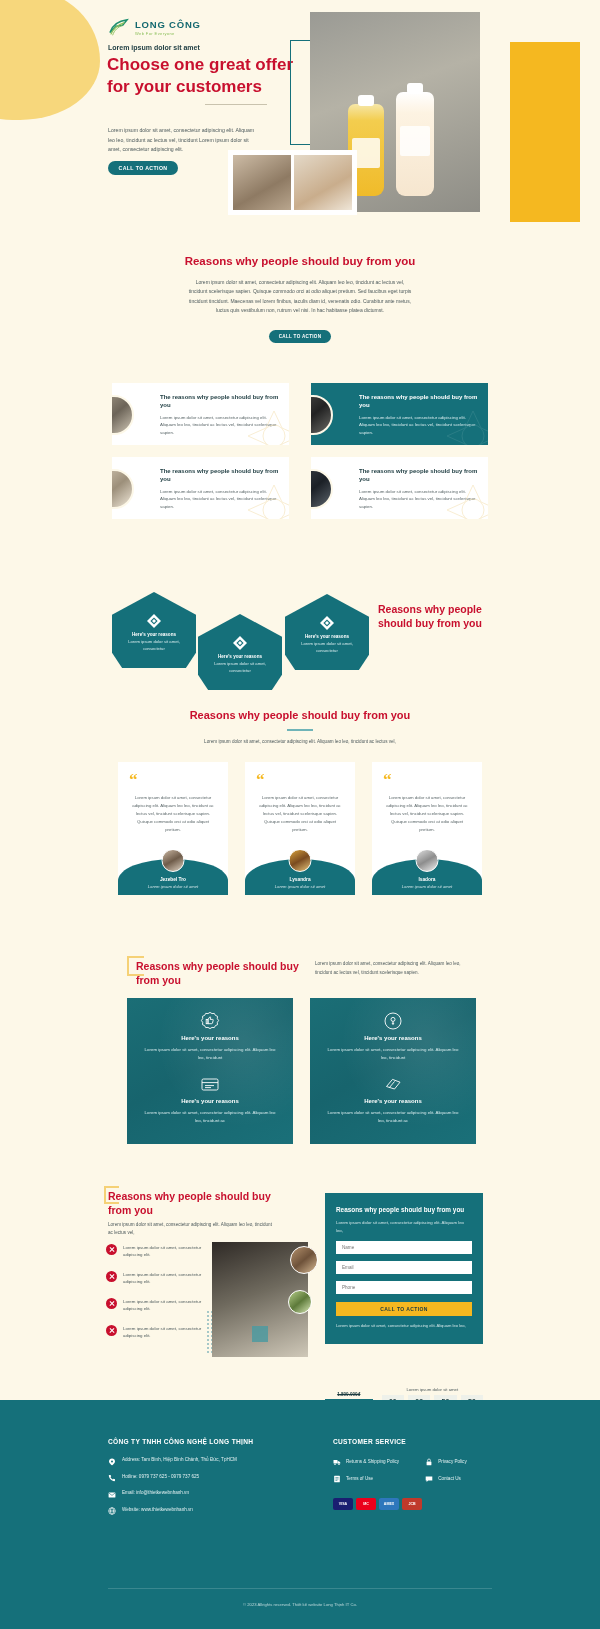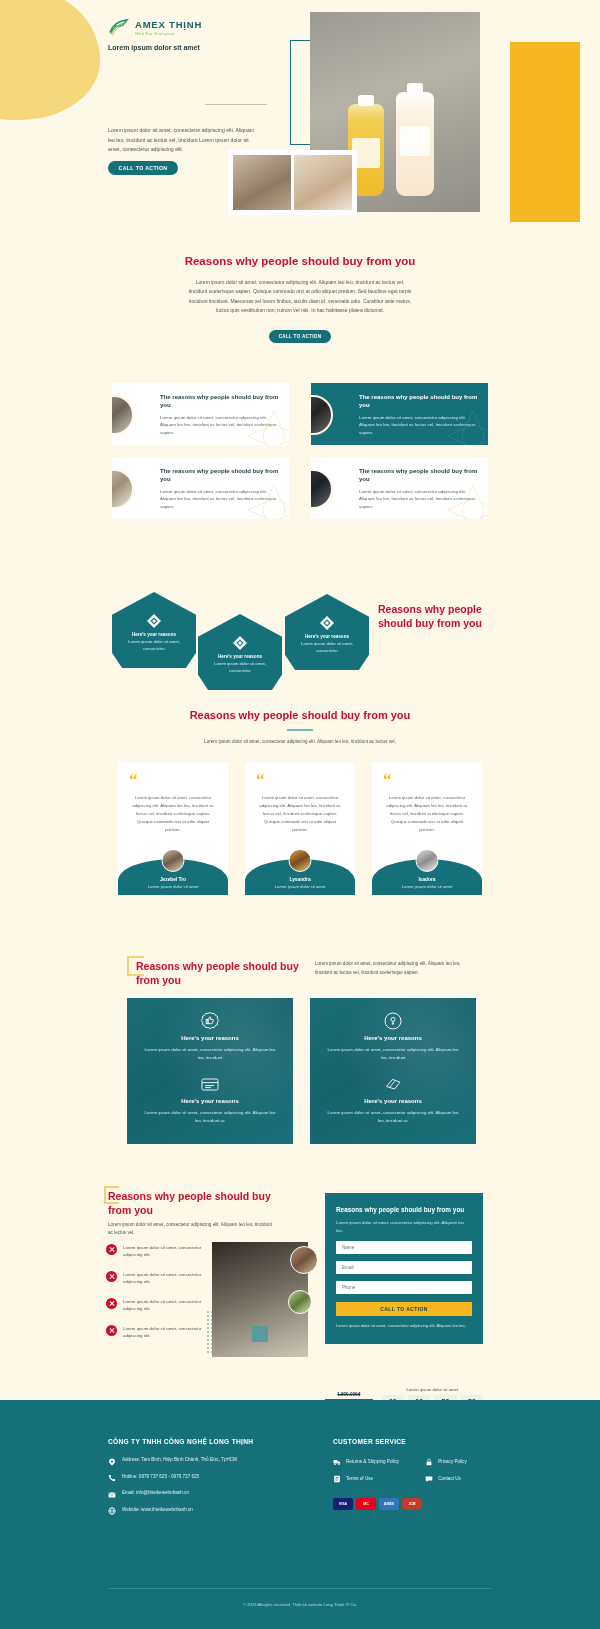--- a/index.html
+++ b/index.html
@@ -207,26 +207,27 @@
 
     <div class="logo">
       <span class="logo-mark">
         <svg viewBox="0 0 24 22" width="22" height="20">
           <path d="M2 16 C5 7 13 3 21 2 L16 8 L9 9 Z" fill="none" stroke="#1d8f6e" stroke-width="1.6"></path>
           <path d="M3 18 C6 10 12 7 18 5" fill="none" stroke="#8bbf5a" stroke-width="1.4"></path>
           <path d="M5 19 C7 13 11 10 16 8" fill="none" stroke="#8bbf5a" stroke-width="1"></path>
         </svg>
       </span>
       <span class="logo-text">
-        <div class="logo-name">AMEX THỊNH</div>
+        <div class="logo-name">LONG CÔNG</div>
         <div class="logo-tag">Web For Everyone</div>
       </span>
     </div>
 
     <div class="hero-eyebrow">Lorem ipsum dolor sit amet</div>
+    <h1 class="hero-title">Choose one great offer for your customers</h1>
     <div class="hero-rule"></div>
     <p class="hero-body">Lorem ipsum dolor sit amet, consectetur adipiscing elit. Aliquam leo leo, tincidunt ac lectus vel, tincidunt Lorem ipsum dolor sit amet, consectetur adipiscing elit.</p>
     <button class="hero-cta">CALL TO ACTION</button>
 
     <div class="hero-yellow"></div>
     <div class="hero-outline"></div>
 
     <div class="hero-photo">
       <div class="bottle b1">
         <span class="bcap"></span>

